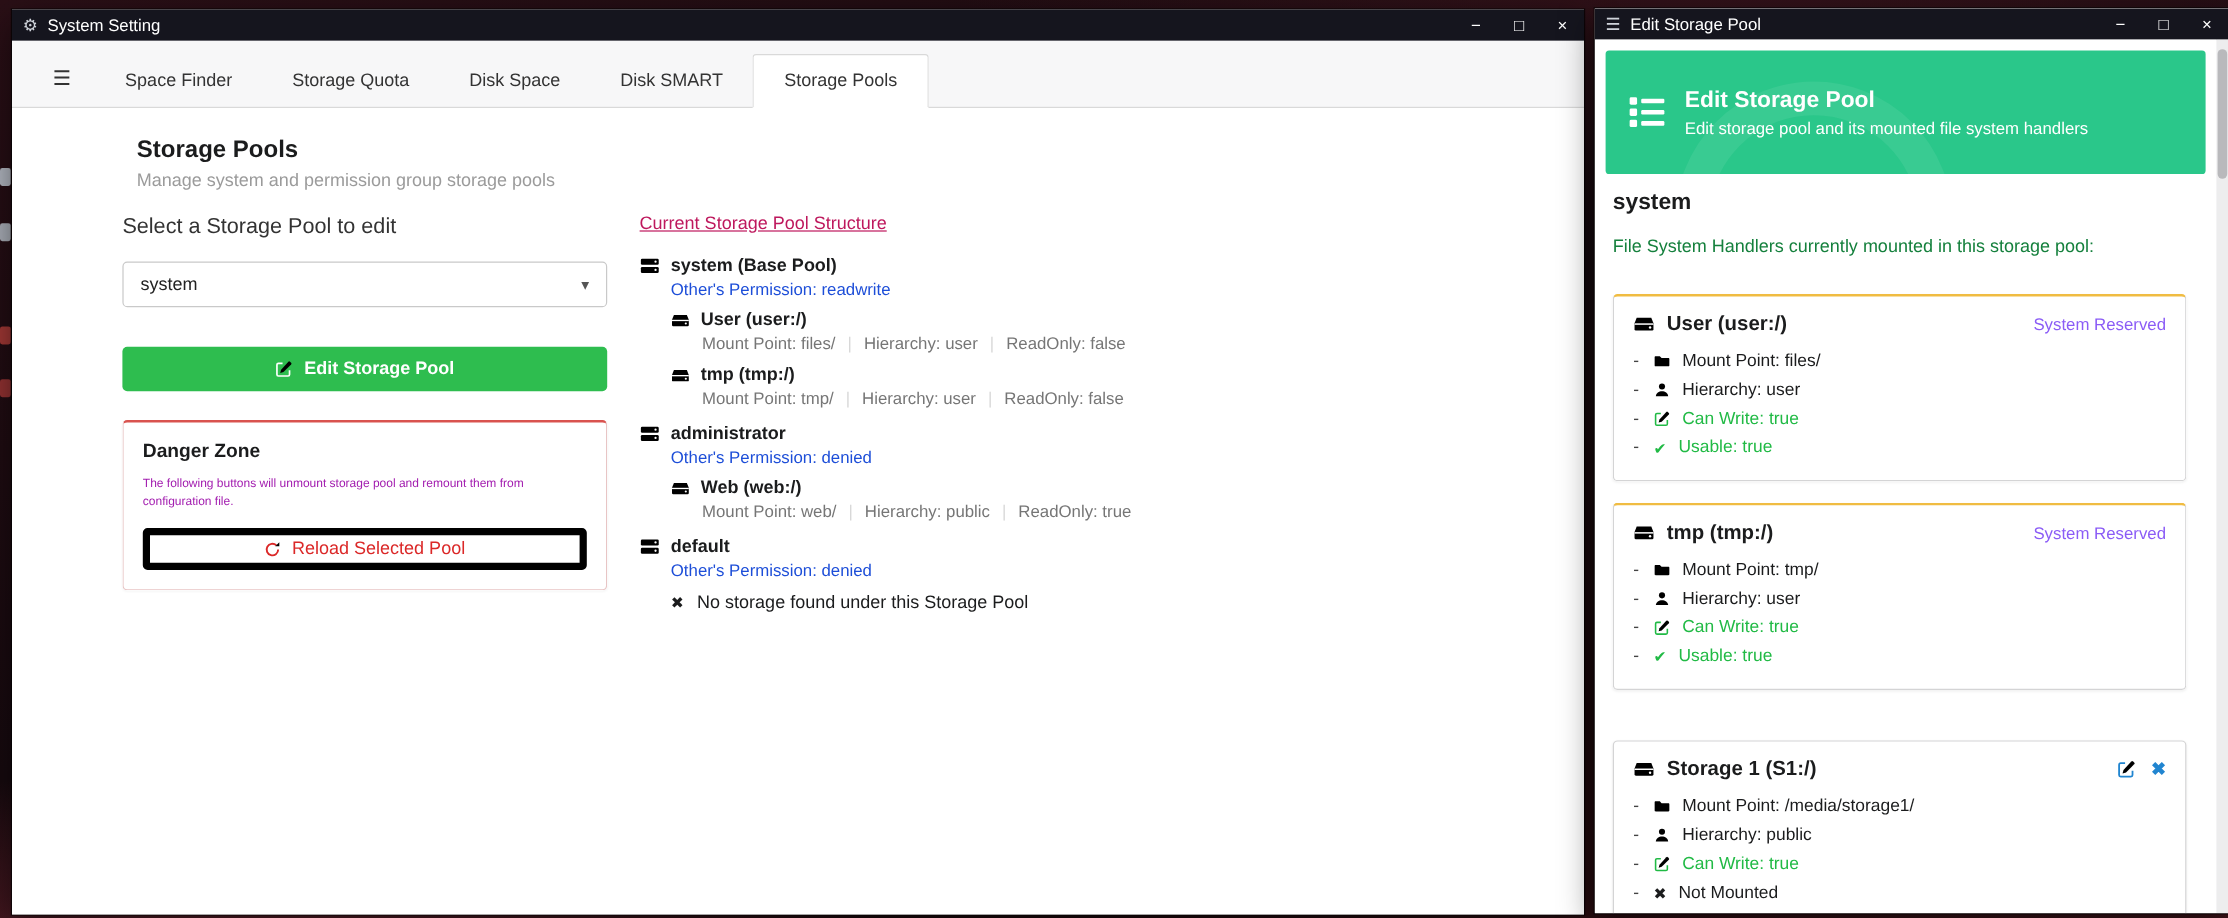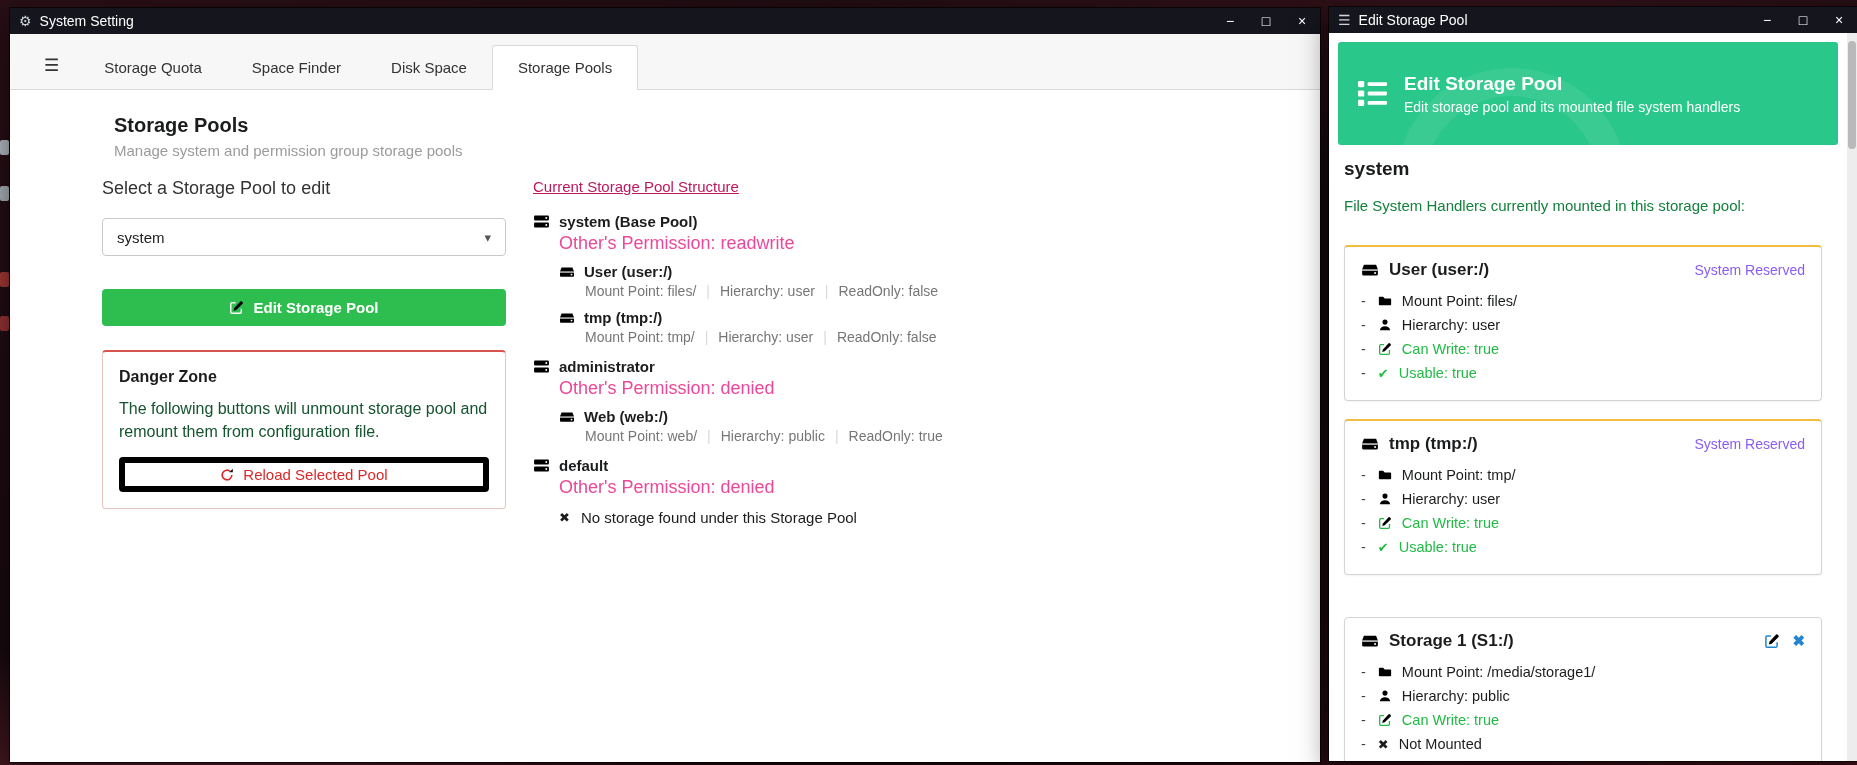--- a/index.html
+++ b/index.html
@@ -35,30 +35,30 @@
   .left-col { position:absolute; left:92px; top:88px; width:404px; }
   .field-label { font-size:18px; color:#333; }
   .dropdown { margin-top:19px; height:38px; box-sizing:border-box; border:1px solid #c9c9c9; border-radius:4px; background:#fff;
               display:flex; align-items:center; justify-content:space-between; padding:0 14px; font-size:15px; color:#222; cursor:pointer; }
   .caret { color:#555; font-size:13px; }
   .btn-green { margin-top:33px; width:100%; height:37px; background:#2ebd4f; border:none; border-radius:4px; color:#fff;
                font-weight:bold; font-size:15px; font-family:inherit; display:flex; align-items:center; justify-content:center; gap:9px; cursor:pointer; }
   .danger-card { margin-top:24px; border:1px solid #e8c5c5; border-top:2px solid #d9534f; border-radius:4px; padding:16px;
                  box-shadow:0 1px 2px rgba(0,0,0,.04); box-sizing:border-box; }
   .danger-title { font-size:16px; font-weight:bold; color:#1b1c1d; }
-  .danger-desc { margin:11px 0 14px; font-size:16px; color:#14532d; line-height:1.45; }
+  .danger-desc { margin:11px 0 14px; font-size:10px; color:#a21caf; line-height:1.45; }
   .btn-red { width:100%; height:35px; background:#fff; border:6px solid #000000; border-radius:4px; color:#db2828;
              font-size:15px; font-family:inherit; display:flex; align-items:center; justify-content:center; gap:9px; cursor:pointer; margin-top:10px; }
 
   .right-col { position:absolute; left:523px; top:88px; }
   .structure-title { font-size:15px; color:#be185d;text-decoration:underline; }
   .tree { margin-top:18px; color:#1b1c1d; }
   .pool { margin-bottom:13px; }
   .pool-head, .storage-head { display:flex; align-items:center; gap:9px; font-weight:bold; font-size:15px; }
-  .pool-perm { margin:3px 0 0 26px; font-size:18px; color:#ec4899; }
+  .pool-perm { margin:3px 0 0 26px; font-size:14px; color:#1d4ed8; }
   .storage { margin:9px 0 10px 26px; }
   .storage-details { margin:3px 0 0 26px; font-size:14px; color:#767676; display:flex; align-items:center; gap:10px; }
   .divider::before { content:"|"; color:#d8d8d8; }
   .pool-empty { margin:11px 0 0 26px; display:flex; align-items:center; gap:11px; font-size:15px; color:#1b1c1d; }
 
   
   .editw-body { position:absolute; top:26px; left:0; width:518px; bottom:0; background:#fff; overflow:hidden; }
   .banner { margin:9px; height:103px; background:#2ac78a; border-radius:3px; color:#fff; display:flex; align-items:center; gap:16px;
             padding-left:19px; position:relative; overflow:hidden; }
   .banner::after { content:""; position:absolute; left:58px; top:26px; width:175px; height:175px; border-radius:50%;
@@ -155,23 +155,24 @@
         <span class="tb-btn">−</span>
         <span class="tb-btn">□</span>
         <span class="tb-btn">×</span>
       </span>
     </header>
 
     <nav class="tabbar">
       <span class="menu-btn">
         <span>☰</span>
       </span>
+      <span class="tab">Space Finder</span>
       <span class="tab">Storage Quota</span>
-      <span class="tab">Space Finder</span>
       <span class="tab">Disk Space</span>
+      <span class="tab">Disk SMART</span>
       <span class="tab active">Storage Pools</span>
     </nav>
 
     <div class="content">
       <div class="page-head">
         <h1 class="page-title">Storage Pools</h1>
         <div class="page-subtitle">Manage system and permission group storage pools</div>
       </div>
 
       <div class="left-col">

